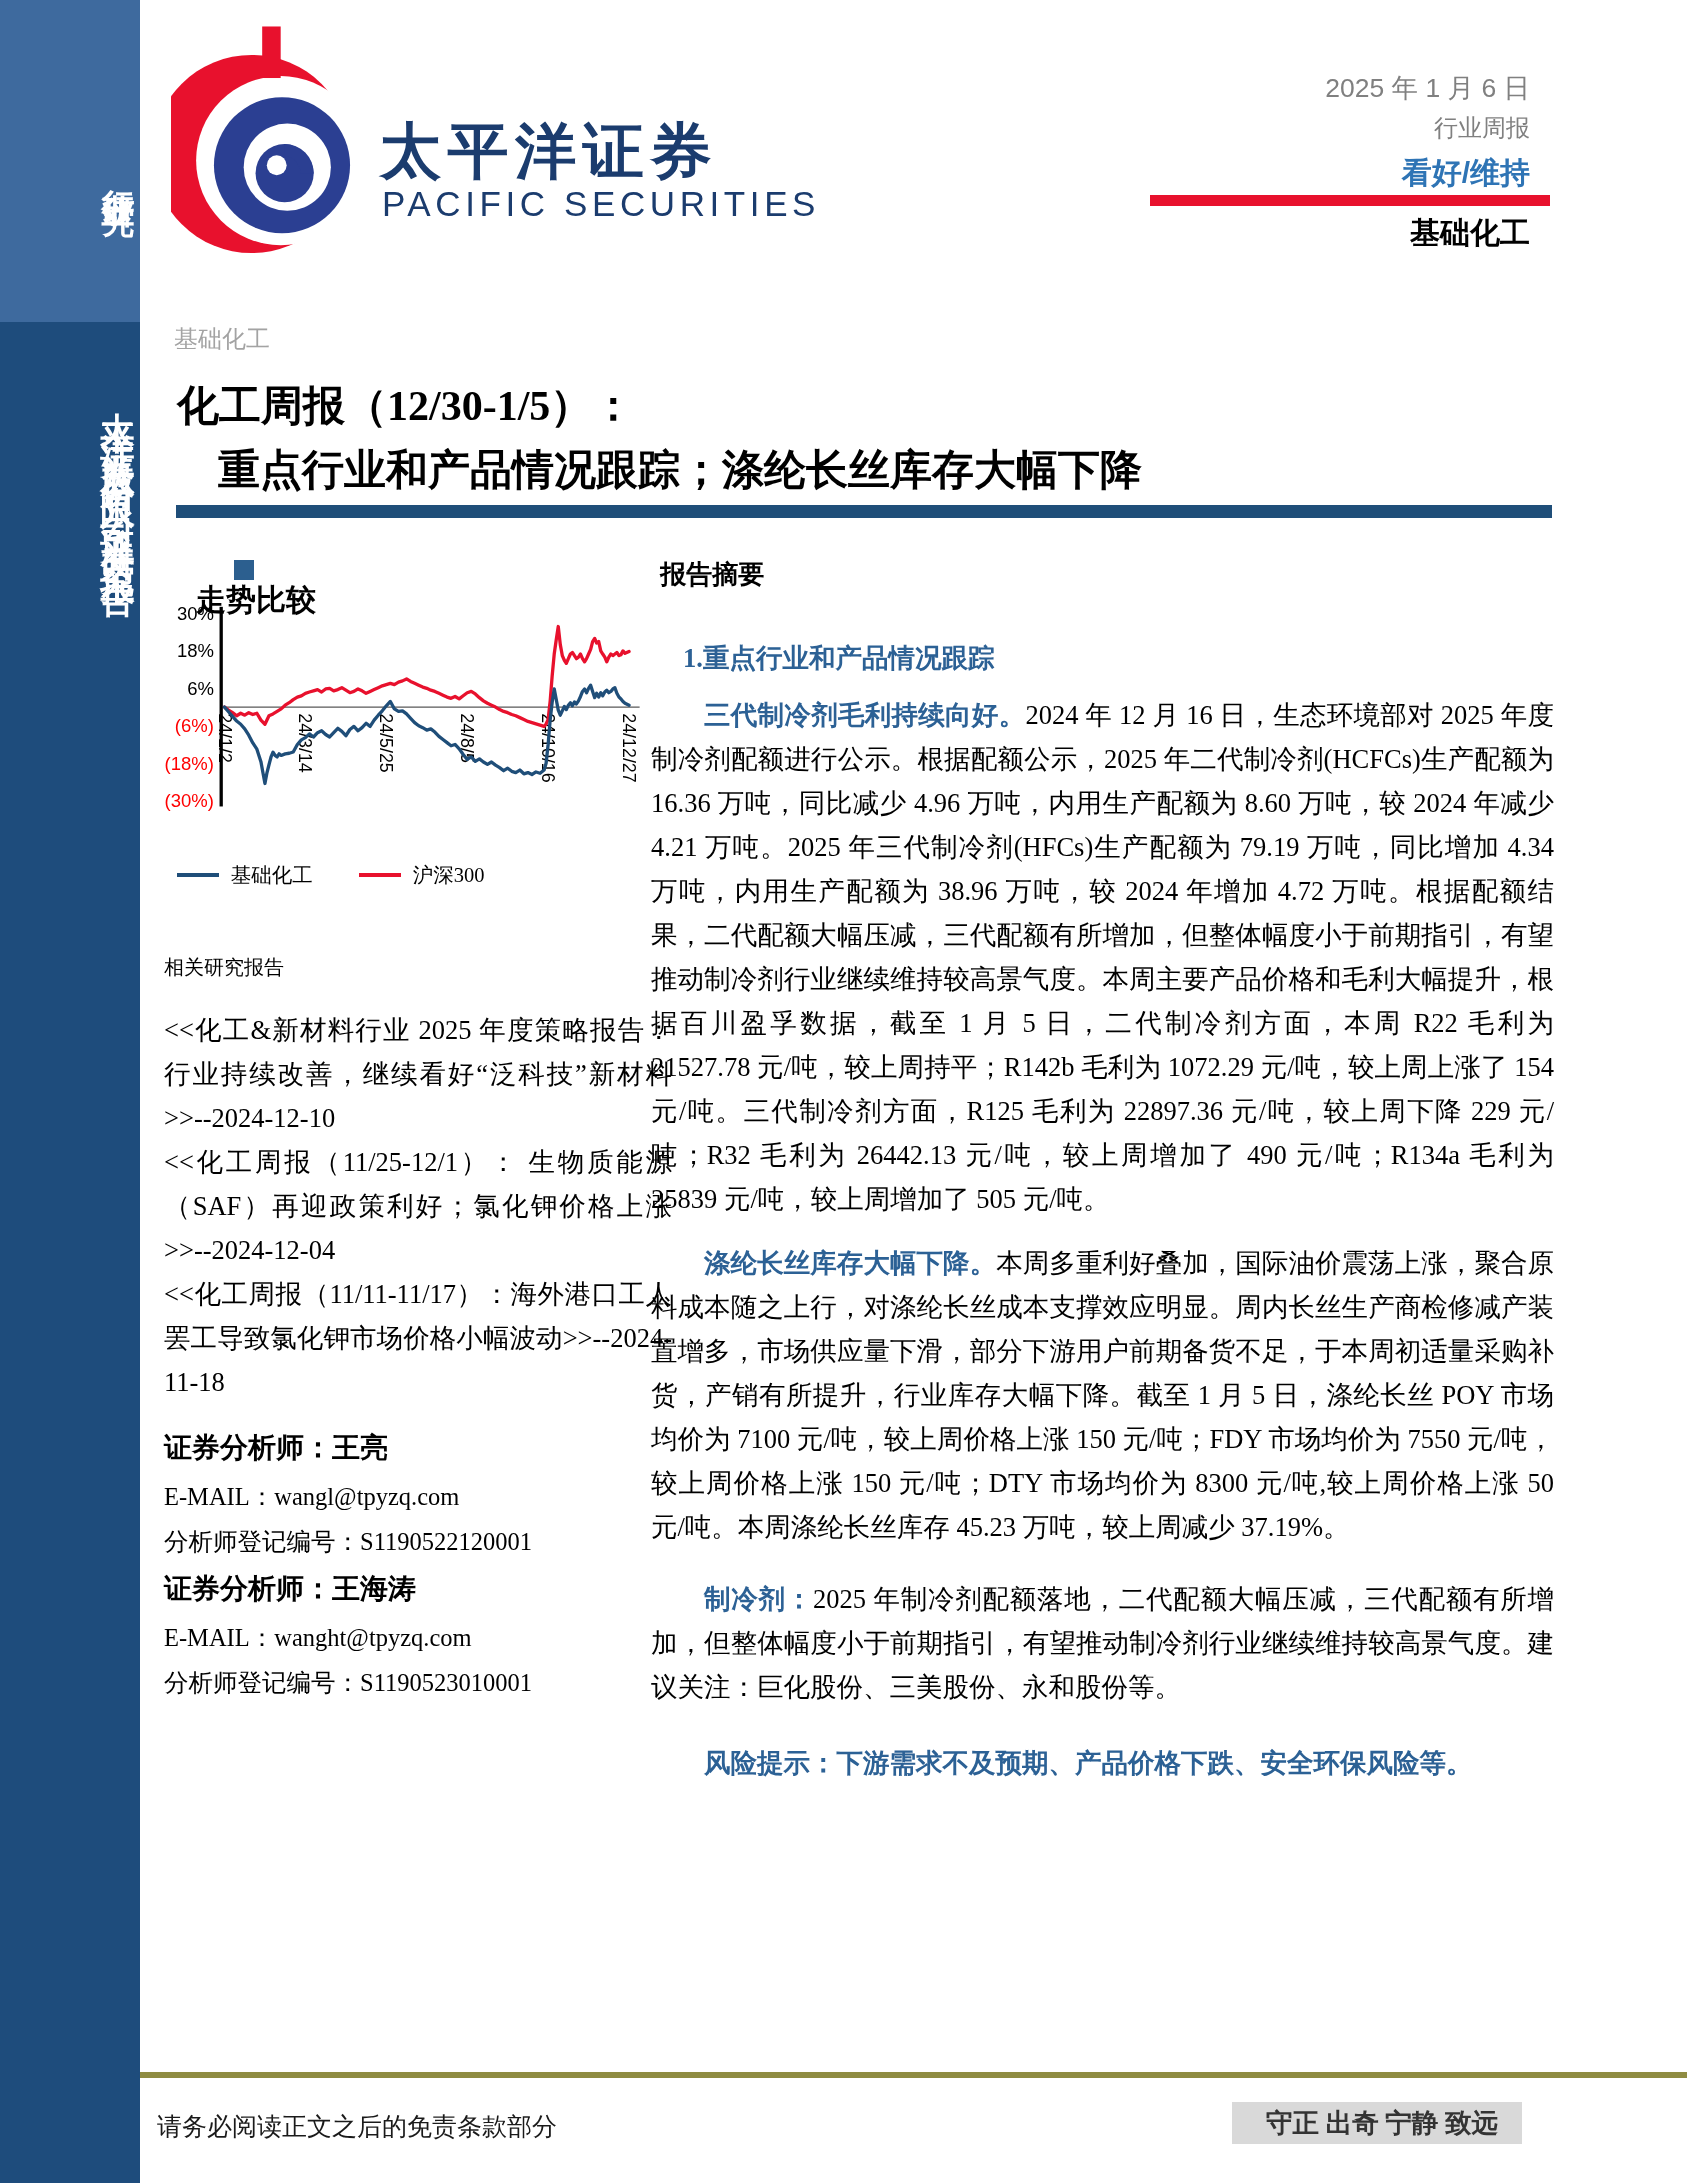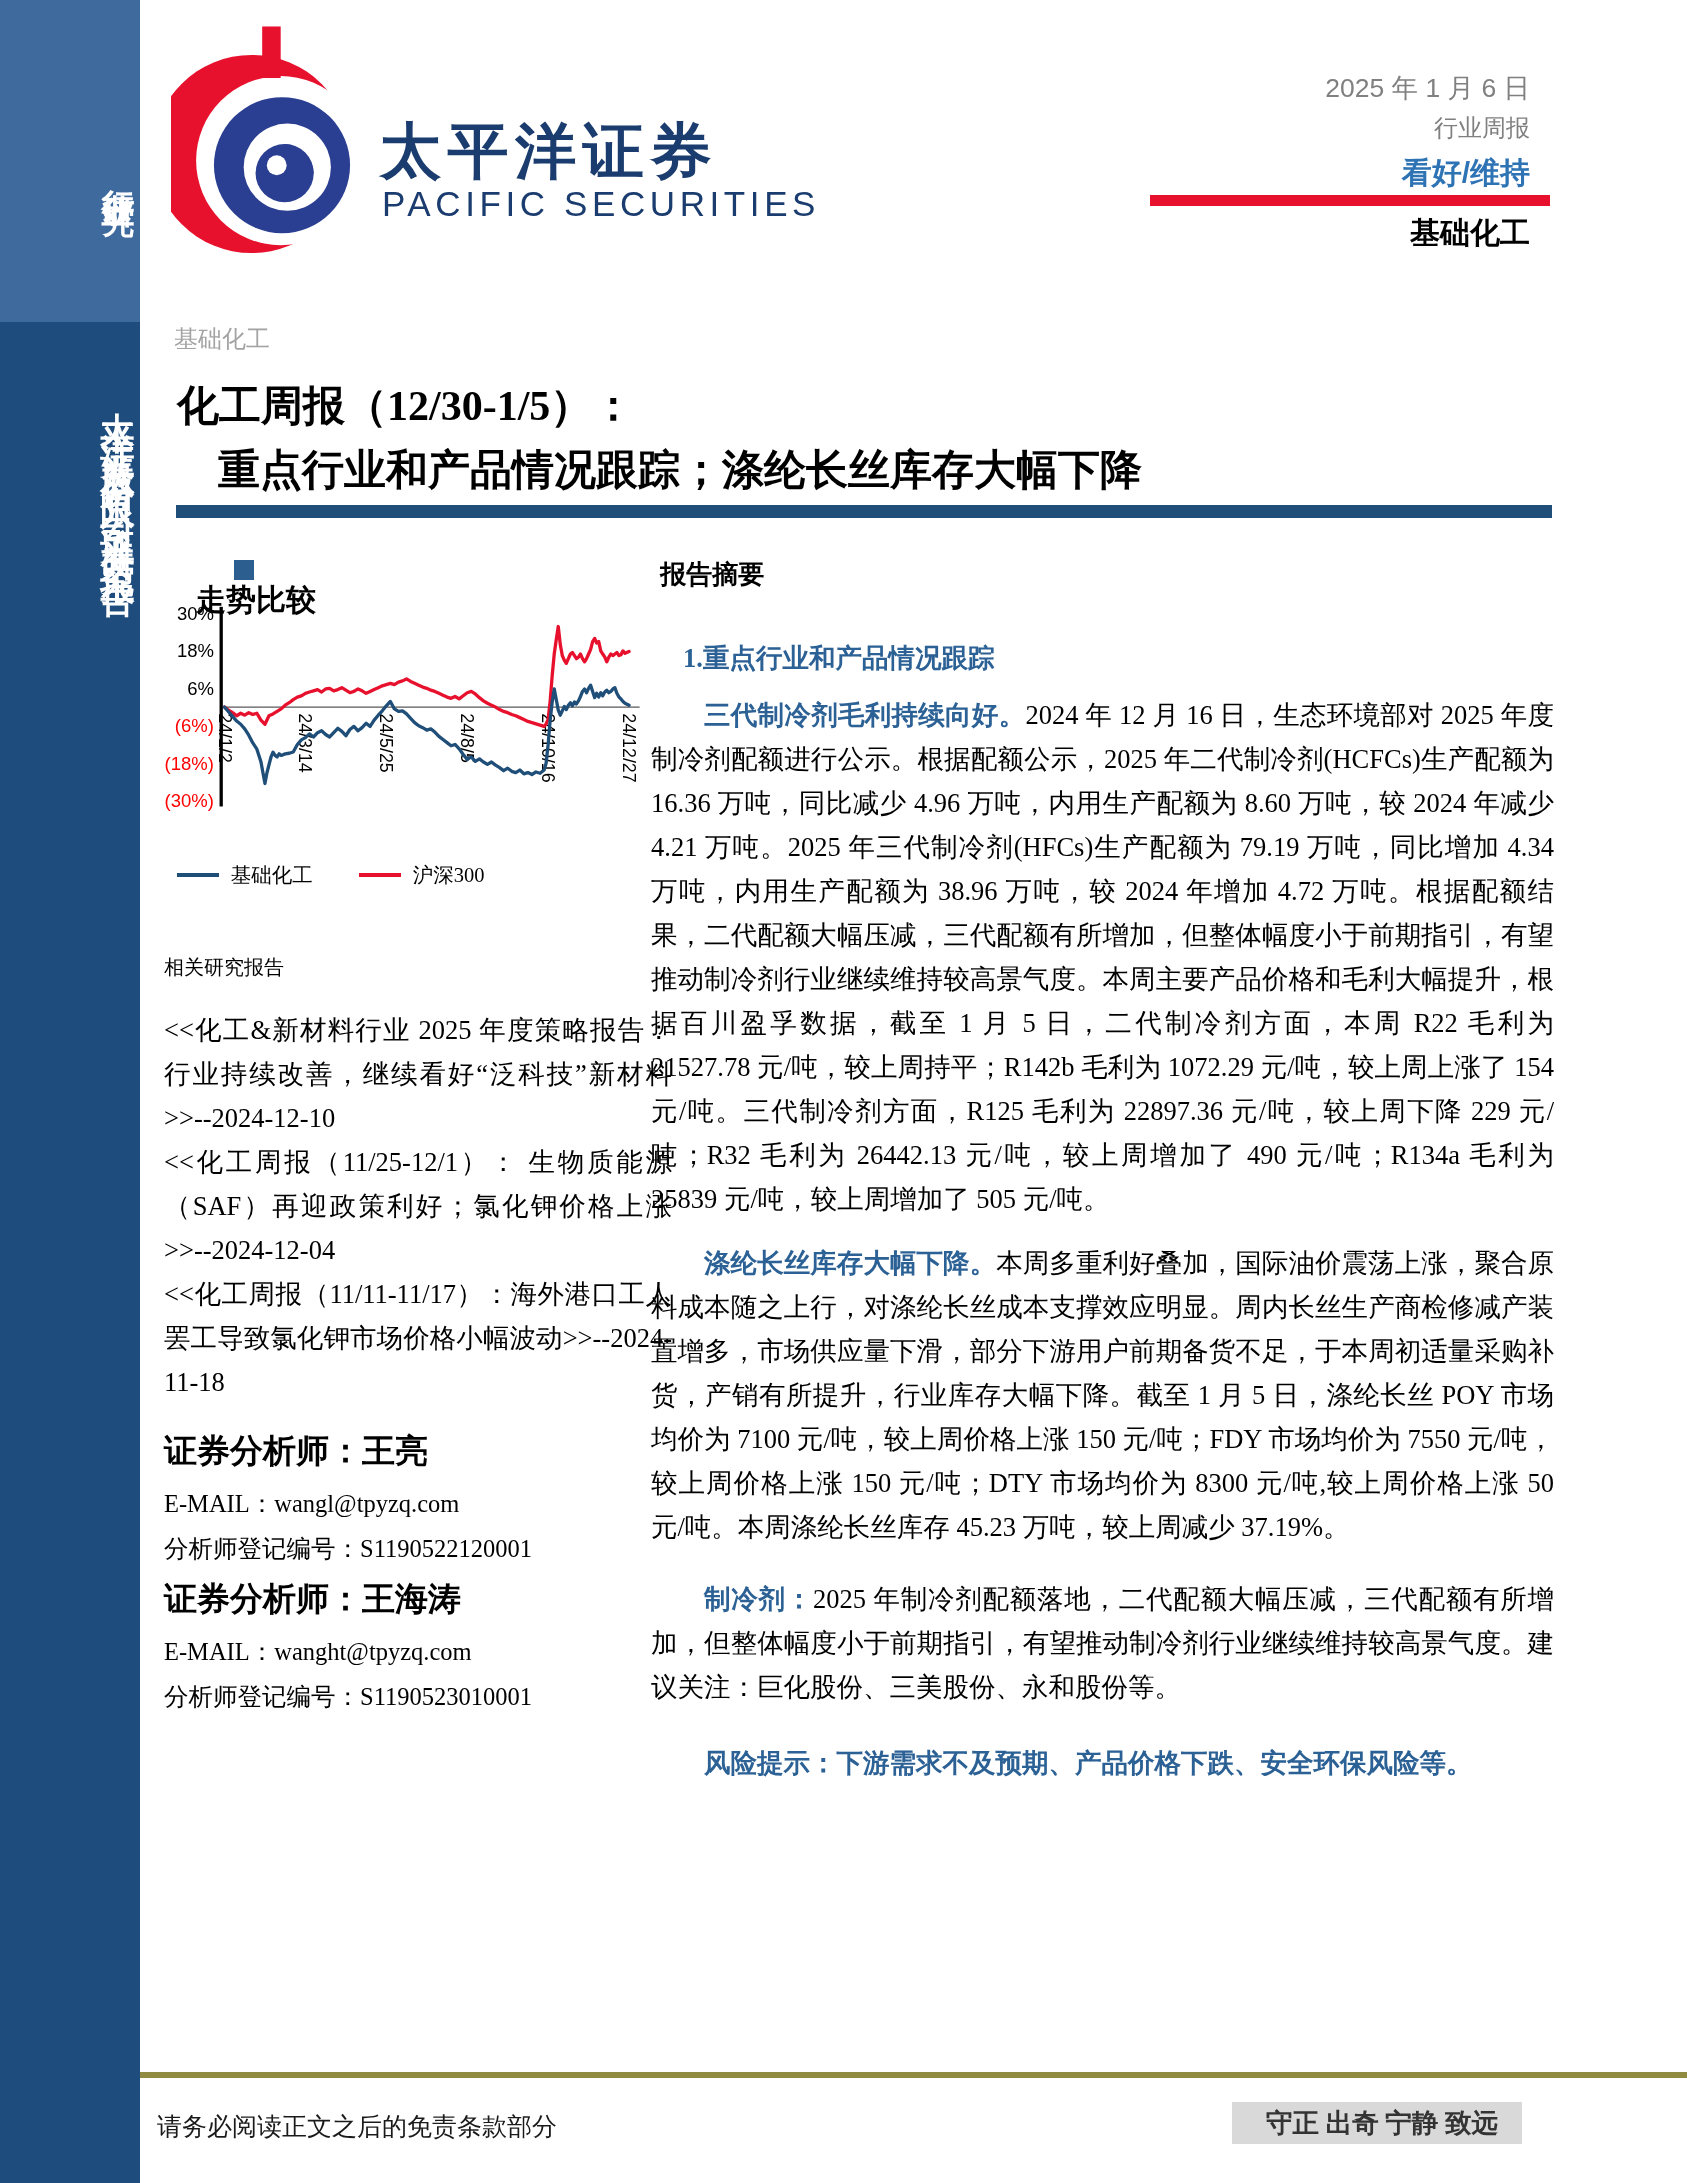--- a/index.html
+++ b/index.html
@@ -40,21 +40,21 @@
   .trend-chart { position:absolute; left:165px; top:592px; }
   .legend { position:absolute; left:119px; top:861px; width:423px; display:flex; justify-content:center; gap:46px; align-items:center; }
   .legend-item { display:flex; align-items:center; gap:12px; font-size:20.5px; }
   .legend-chip { display:inline-block; width:42px; height:4px; }
   
   .related { position:absolute; left:164px; top:954px; width:508px; }
   .related-title { font-size:20px; font-weight:normal; margin:0 0 26.5px 0; }
   .related-item { font-size:26.5px; line-height:44px; text-align:justify; margin:0; }
   
   .analysts { position:absolute; left:164px; top:1429px; width:508px; }
-  .an-title { font-size:33px; font-weight:bold; margin:0 0 13.2px 0; }
+  .an-title { font-size:28px; font-weight:bold; margin:0 0 13.2px 0; }
   .an-line { font-size:24.5px; margin:0 0 12px 0; }
   
   .summary { position:absolute; left:651px; top:557px; width:903px; }
   .summary-heading { font-size:26px; font-weight:bold; margin:0 0 0 9.3px; }
   .sec-title { font-size:26.5px; font-weight:bold; color:#2C6195; margin:48px 0 0 32px; }
   .para { font-size:26.5px; line-height:44px; text-align:justify; text-indent:53px; margin:17px 0 0 0; }
   .para.p2 { margin-top:20px; }
   .para.p3 { margin-top:28px; }
   .para.p4 { margin-top:32px; }
   .lead { color:#2C6195; font-weight:bold; }

